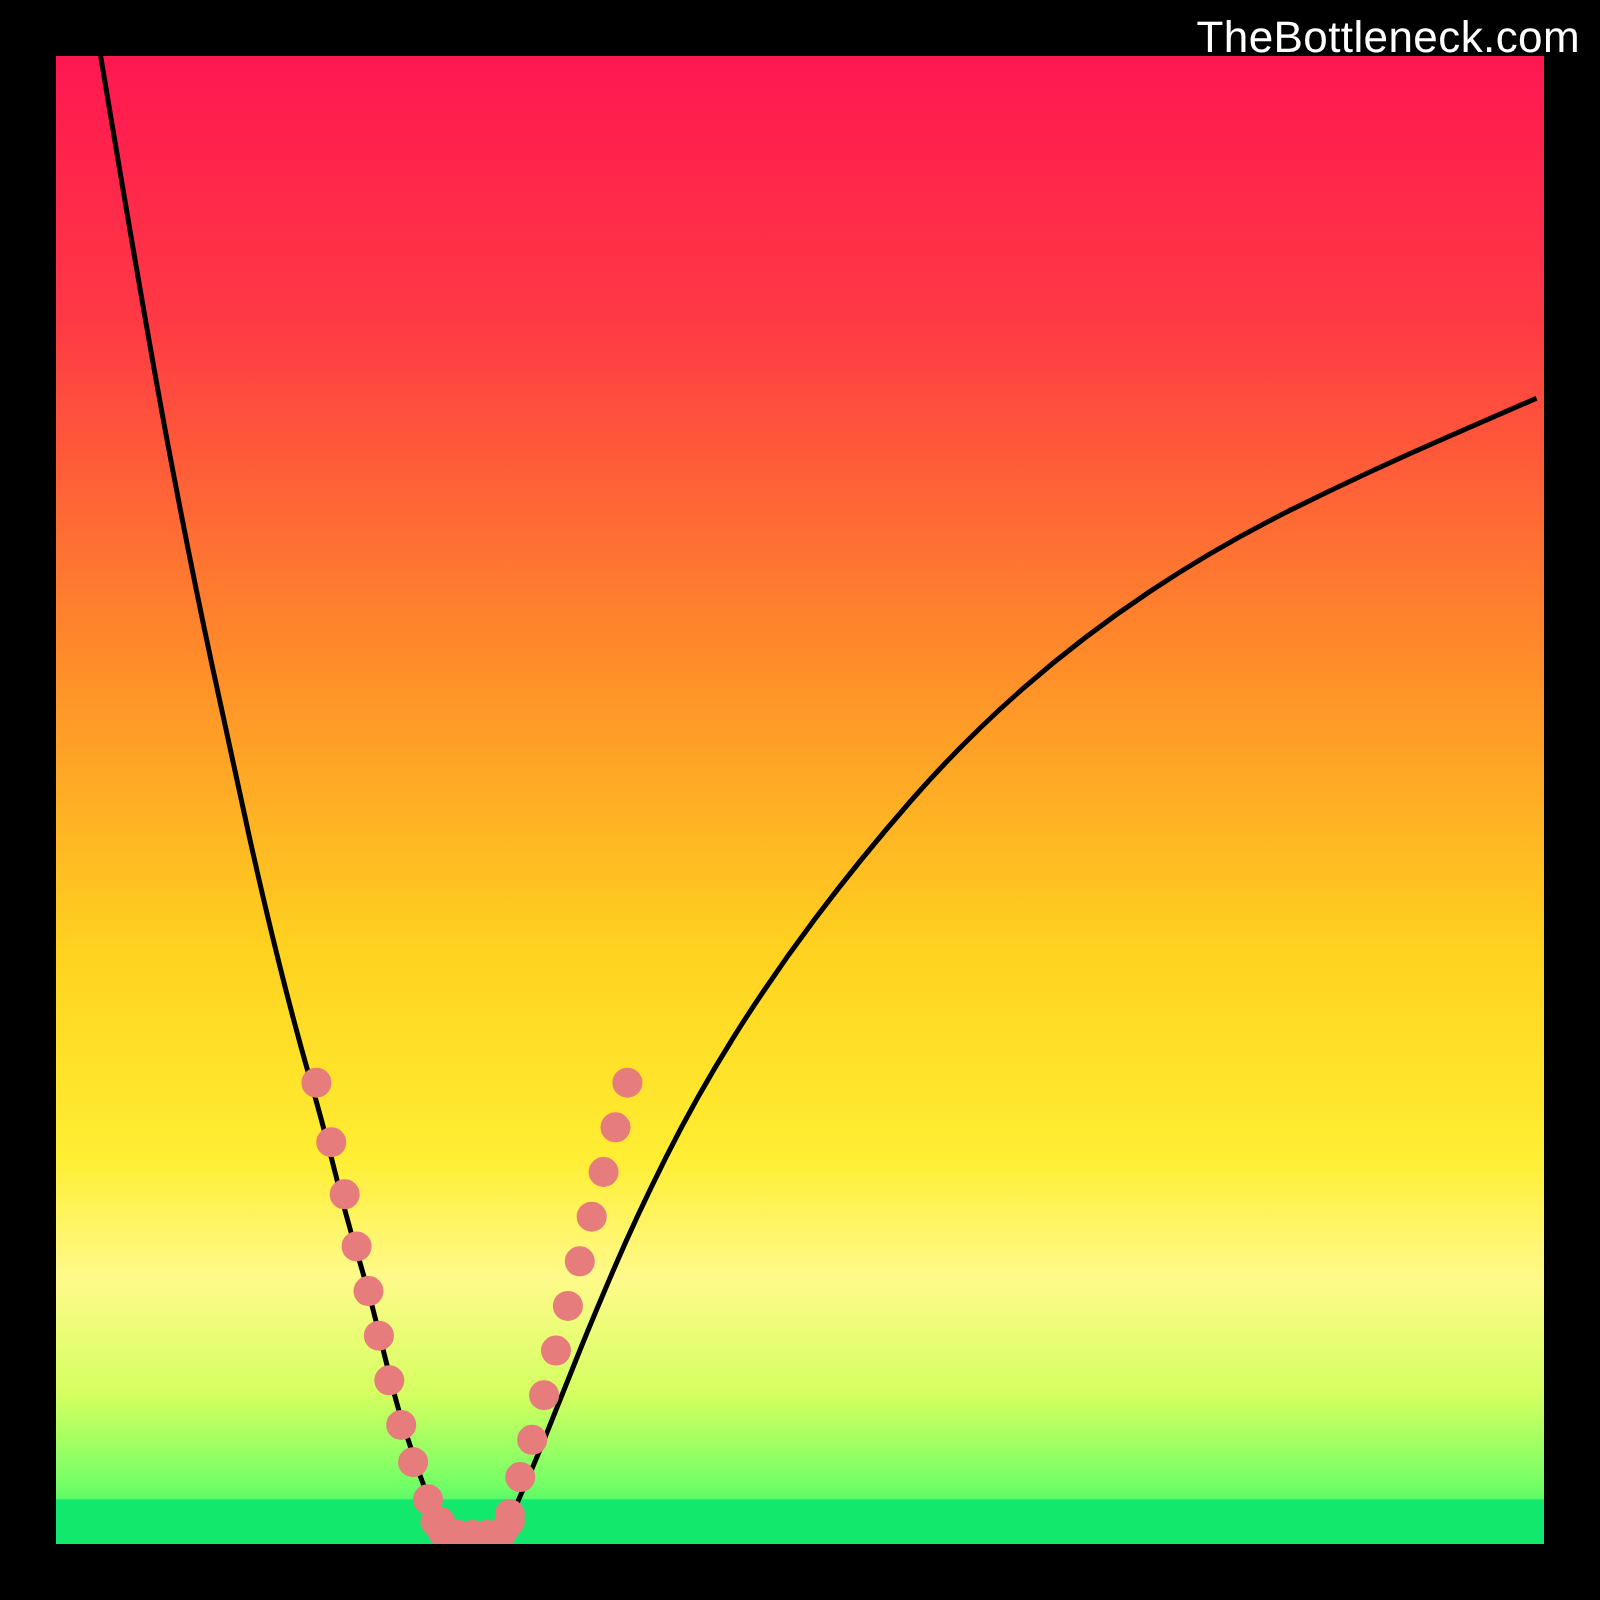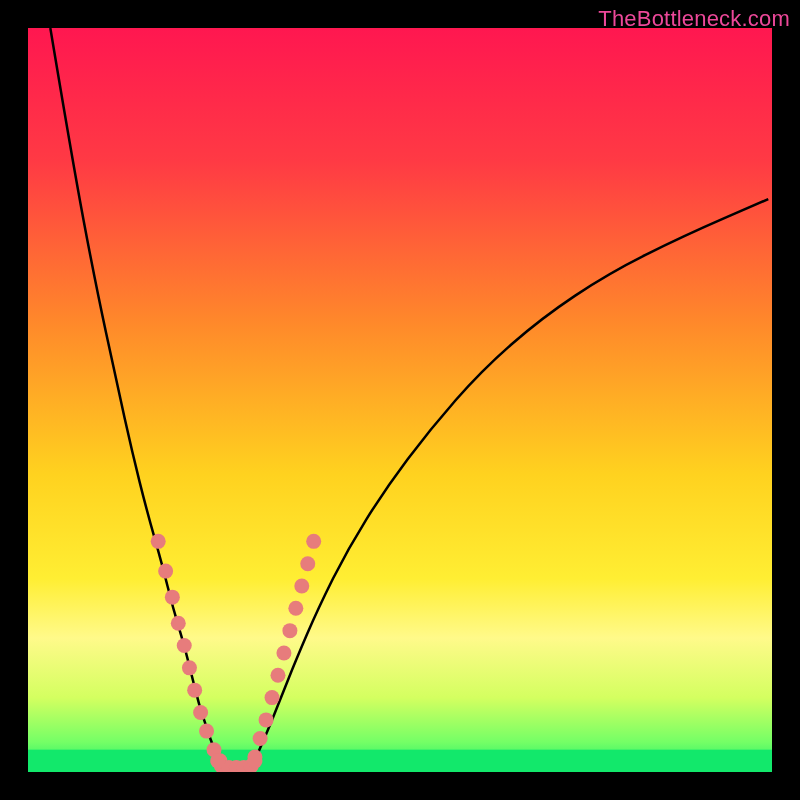--- a/index.html
+++ b/index.html
@@ -23,21 +23,21 @@
     position: absolute;
     left: 0;
     top: 0;
     width: 744px;
     height: 744px;
   }
   .watermark {
     position: absolute;
     top: 6px;
     right: 10px;
-    color: #ec4899;
+    color: #ffffff;
     font-size: 22px;
     letter-spacing: 0.2px;
     user-select: none;
     font-weight: 500;
   }
   svg {
     display: block;
   }
 </style>
 </head>

